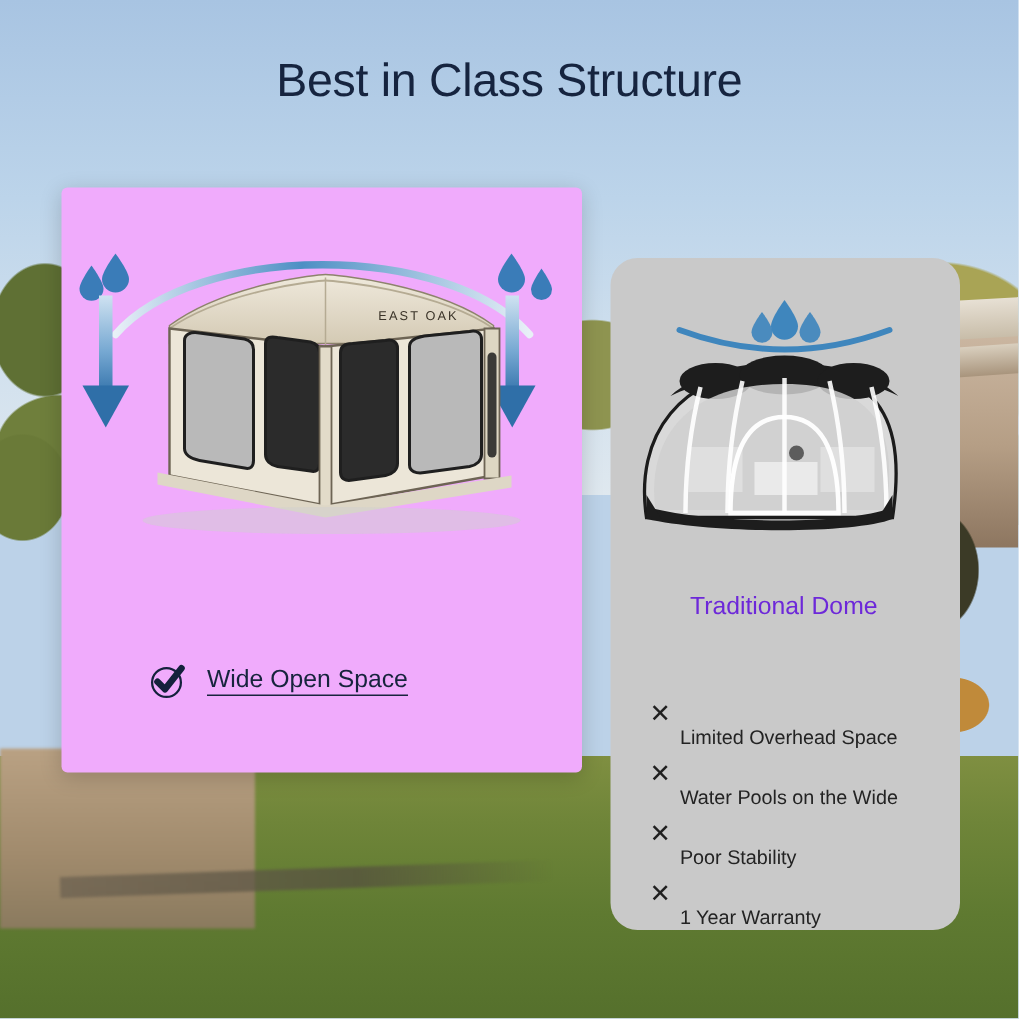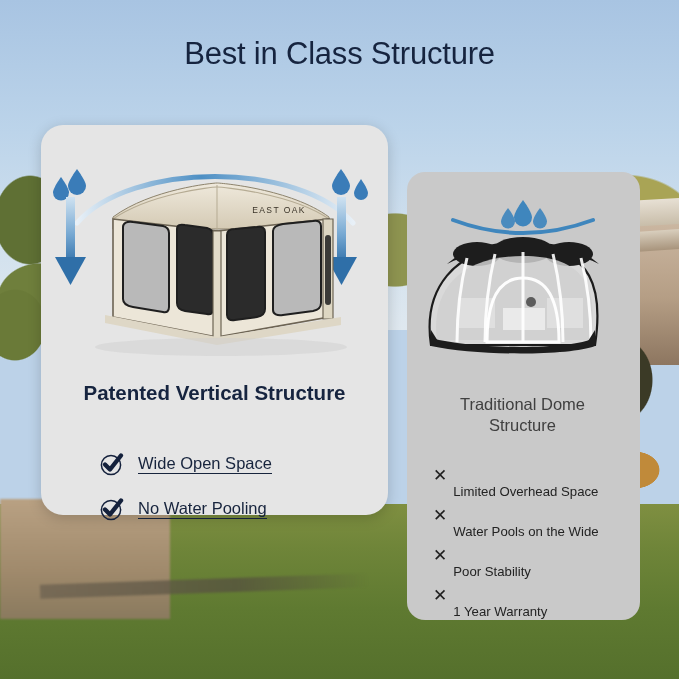--- a/index.html
+++ b/index.html
@@ -89,45 +89,45 @@
     position: absolute; left: 407px; top: 172px; width: 233px; height: 448px;
     background: #c9c9c9;
     border-radius: 18px;
     padding-left: 22px;
   }
   .card-right .dome-wrap {
     position: absolute; left: 0; top: 8px; width: 233px; height: 200px;
   }
   .card-right .r-head {
     position: absolute; left: 8px; top: 222px; width: 215px;
-    text-align: center; color: #404040;
+    text-align: center; color: #6d28d9;
     font-size: 16.5px; line-height: 21px; font-weight: 400;
   }
   .r-list { position: absolute; left: 26px; top: 288px; width: 210px; }
   .r-item {
     display: flex; align-items: center; gap: 6px;
     height: 31px; margin-bottom: 9px;
   }
   .r-x { font-size: 17px; color: #1f1f1f; line-height: 1; font-weight: 400; }
   .r-text { font-size: 13.2px; color: #232323; margin-top: 32px; }
 
   
   .card-left {
     position: absolute; left: 41px; top: 125px; width: 347px; height: 390px;
-    background: #e5e5e5;
-    border-radius: 22px;
+    background: #f0abfc;
+    border-radius: 4px;
     box-shadow: 0 3px 14px rgba(0,0,0,.18);
   }
   .gz-wrap { position: absolute; left: 0; top: 14px; width: 347px; height: 228px; }
   .l-head {
     position: absolute; left: 0; top: 256px; width: 347px;
     text-align: center; color: #16243f;
     font-size: 20.5px; font-weight: 700;
   }
-  .l-list { position: absolute; left: 58px; top: 322px; width: 270px; }
+  .l-list { position: absolute; left: 58px; top: 312px; width: 270px; }
   .l-item {
     display: flex; align-items: center; gap: 13px;
     height: 34px; margin-bottom: 11px;
   }
   .check-icon { width: 26px; height: 26px; flex: 0 0 26px; }
   .l-text {
     font-size: 16.5px; color: #17243d;
     border-bottom: 1.4px solid #17243d;
     padding-bottom: 1px; line-height: 1.15;
   }
@@ -191,21 +191,20 @@
           <path d="M24 158 C70 170 162 170 188 158 L188 166 C162 176 70 176 24 166 Z" fill="#1d1d1d"></path>
 
           <path d="M24 150 L24 166 L34 166 Z" fill="#1d1d1d"></path>
           <path d="M188 150 L188 166 L178 166 Z" fill="#1d1d1d"></path>
         </g>
       </svg>
     </div>
 
     <div class="r-head">
       <div>Traditional Dome</div>
-      <div>Structure</div>
     </div>
 
     <div class="r-list">
       <div class="r-item">
         <span class="r-x">✕</span>
         <span class="r-text">Limited Overhead Space</span>
       </div>
       <div class="r-item">
         <span class="r-x">✕</span>
         <span class="r-text">Water Pools on the Wide</span>
@@ -284,37 +283,27 @@
           <rect x="284" y="96" width="6" height="70" rx="3" fill="#1f1f1f" opacity=".85"></rect>
 
           <path d="M64 176 L176 198 L300 178 L300 186 L176 206 L64 184 Z" fill="#ded7c6"></path>
           <ellipse cx="180" cy="208" rx="126" ry="9" fill="#cfcfcf" opacity=".5"></ellipse>
 
           <text x="238" y="74" font-family="Liberation Sans, sans-serif" font-size="8.5" letter-spacing="1.4" fill="#3a3328" text-anchor="middle">EAST OAK</text>
         </g>
       </svg>
     </div>
 
-    <div class="l-head">Patented Vertical Structure</div>
 
     <div class="l-list">
       <div class="l-item">
         <span class="check-icon">
           <svg width="26" height="26" viewBox="0 0 26 26">
             <circle cx="12" cy="14" r="9.6" fill="none" stroke="#14213c" stroke-width="1.5"></circle>
             <path d="M6 13.5 L11 18.5 L22 4.5" fill="none" stroke="#14213c" stroke-width="4.4" stroke-linecap="round" stroke-linejoin="round"></path>
           </svg>
         </span>
         <span class="l-text">Wide Open Space</span>
       </div>
-      <div class="l-item">
-        <span class="check-icon">
-          <svg width="26" height="26" viewBox="0 0 26 26">
-            <circle cx="12" cy="14" r="9.6" fill="none" stroke="#14213c" stroke-width="1.5"></circle>
-            <path d="M6 13.5 L11 18.5 L22 4.5" fill="none" stroke="#14213c" stroke-width="4.4" stroke-linecap="round" stroke-linejoin="round"></path>
-          </svg>
-        </span>
-        <span class="l-text">No Water Pooling</span>
-      </div>
     </div>
   </div>
 
 </div>
 
 </body></html>

